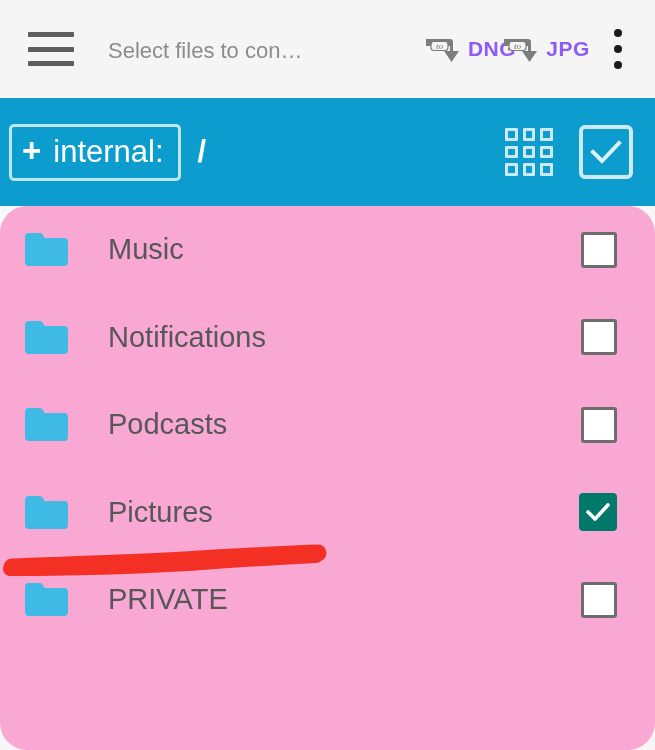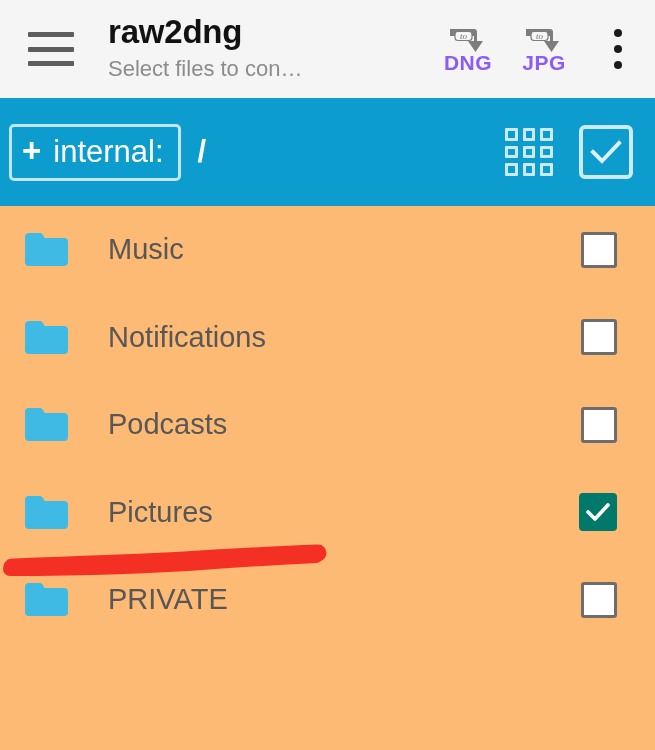--- a/index.html
+++ b/index.html
@@ -67,21 +67,21 @@
   }
 
   .convert-btn {
     width: 62px;
     height: 62px;
     flex: 0 0 auto;
     margin-right: 14px;
     position: relative;
     cursor: pointer;
     display: flex;
-    flex-direction: column;
+    flex-direction: row;
     align-items: center;
     justify-content: center;
   }
   .convert-arrow {
     position: relative;
     width: 48px;
     height: 28px;
   }
   .convert-arrow svg { display: block; }
   .convert-label {
@@ -182,22 +182,23 @@
     justify-content: center;
   }
   #select-all-btn svg { display: block; }
 
   
   #file-list {
     position: absolute;
     left: 0; top: 206px;
     width: 655px;
     height: 544px;
-    background: #fdba74;
+    background: #f9a8d4;
     overflow: hidden;
+    border-radius: 27px;
   }
   .file-row {
     height: 87.5px;
     display: flex;
     align-items: center;
     cursor: pointer;
     box-sizing: border-box;
   }
   .folder-icon {
     margin-left: 22px;
@@ -252,21 +253,20 @@
 
 <div id="app-bar">
 
   <div id="hamburger">
     <span></span>
     <span></span>
     <span></span>
   </div>
 
   <div id="title-block">
-    <div id="app-title">raw2dng</div>
     <div id="app-subtitle">Select files to con…</div>
   </div>
 
   <div class="convert-btn">
     <div class="convert-arrow">
       <svg width="48" height="30" viewBox="0 0 48 30">
         <path d="M6 4 H30 a3 3 0 0 1 3 3 V16 H39 L31.5 27 L24 16 H30 V11 H6 Z" fill="#7d7d7d"></path>
         <rect x="11" y="6.5" width="17" height="9" rx="3" fill="#f5f5f5" stroke="#7d7d7d" stroke-width="1.2"></rect>
         <text x="19.5" y="14" font-family="Liberation Serif, serif" font-size="9" font-style="italic" fill="#6f6f6f" text-anchor="middle">to</text>
       </svg>

